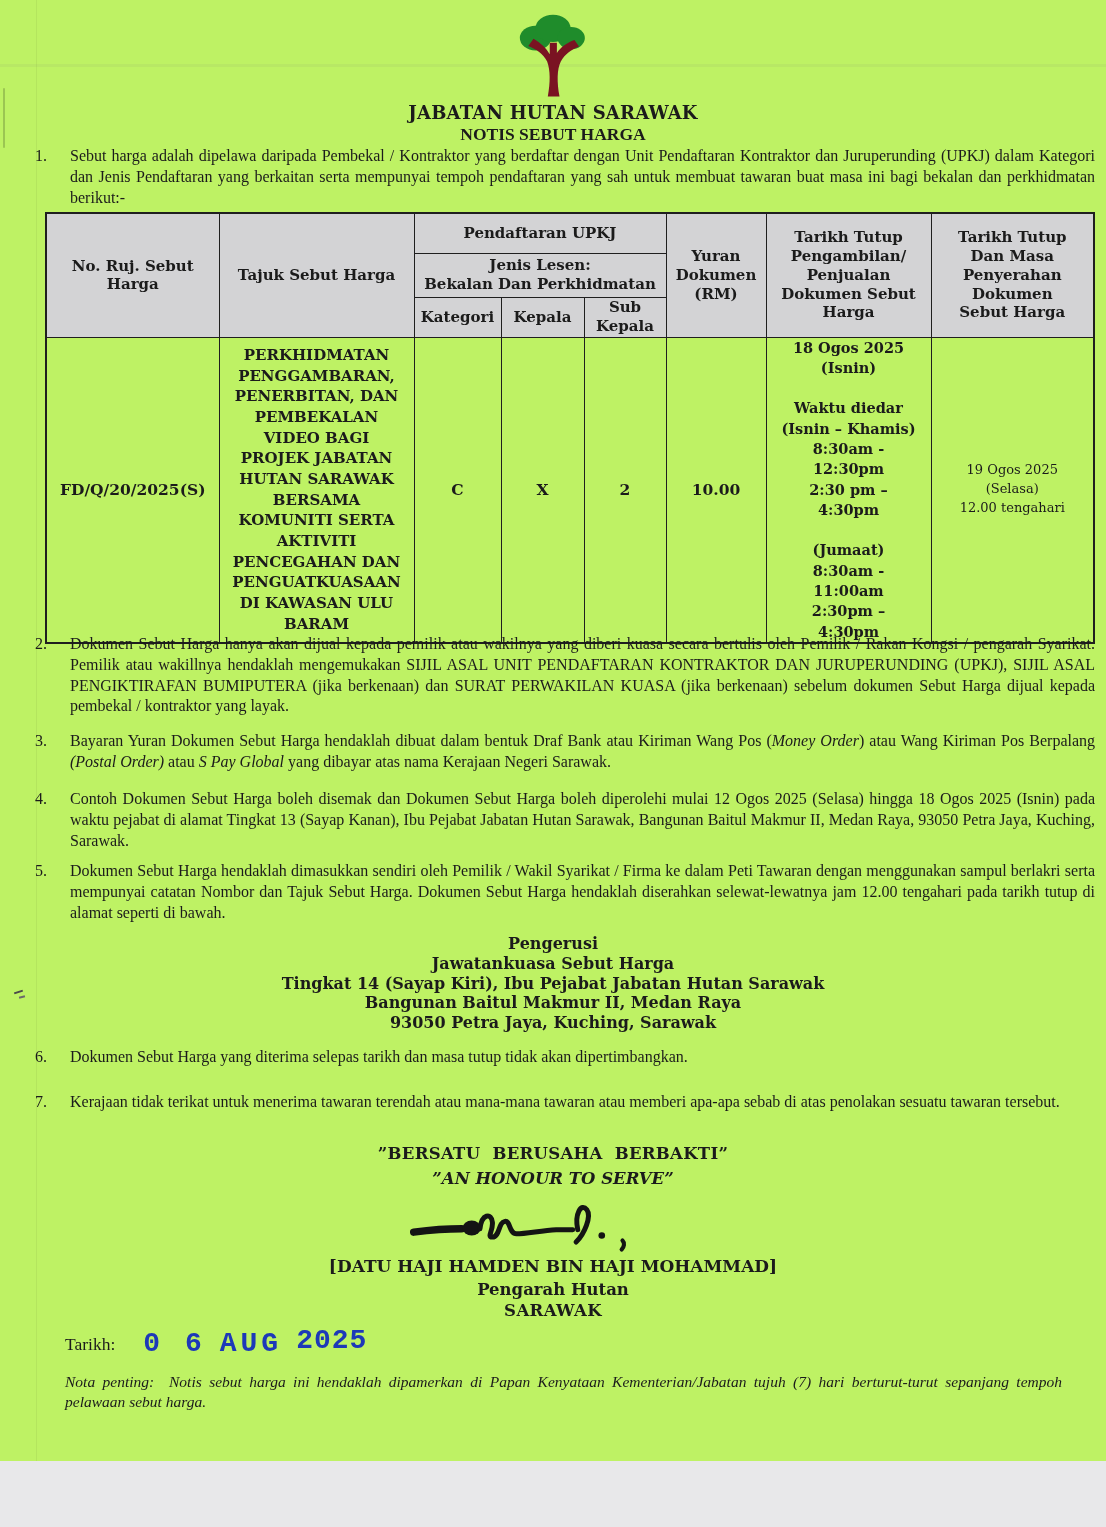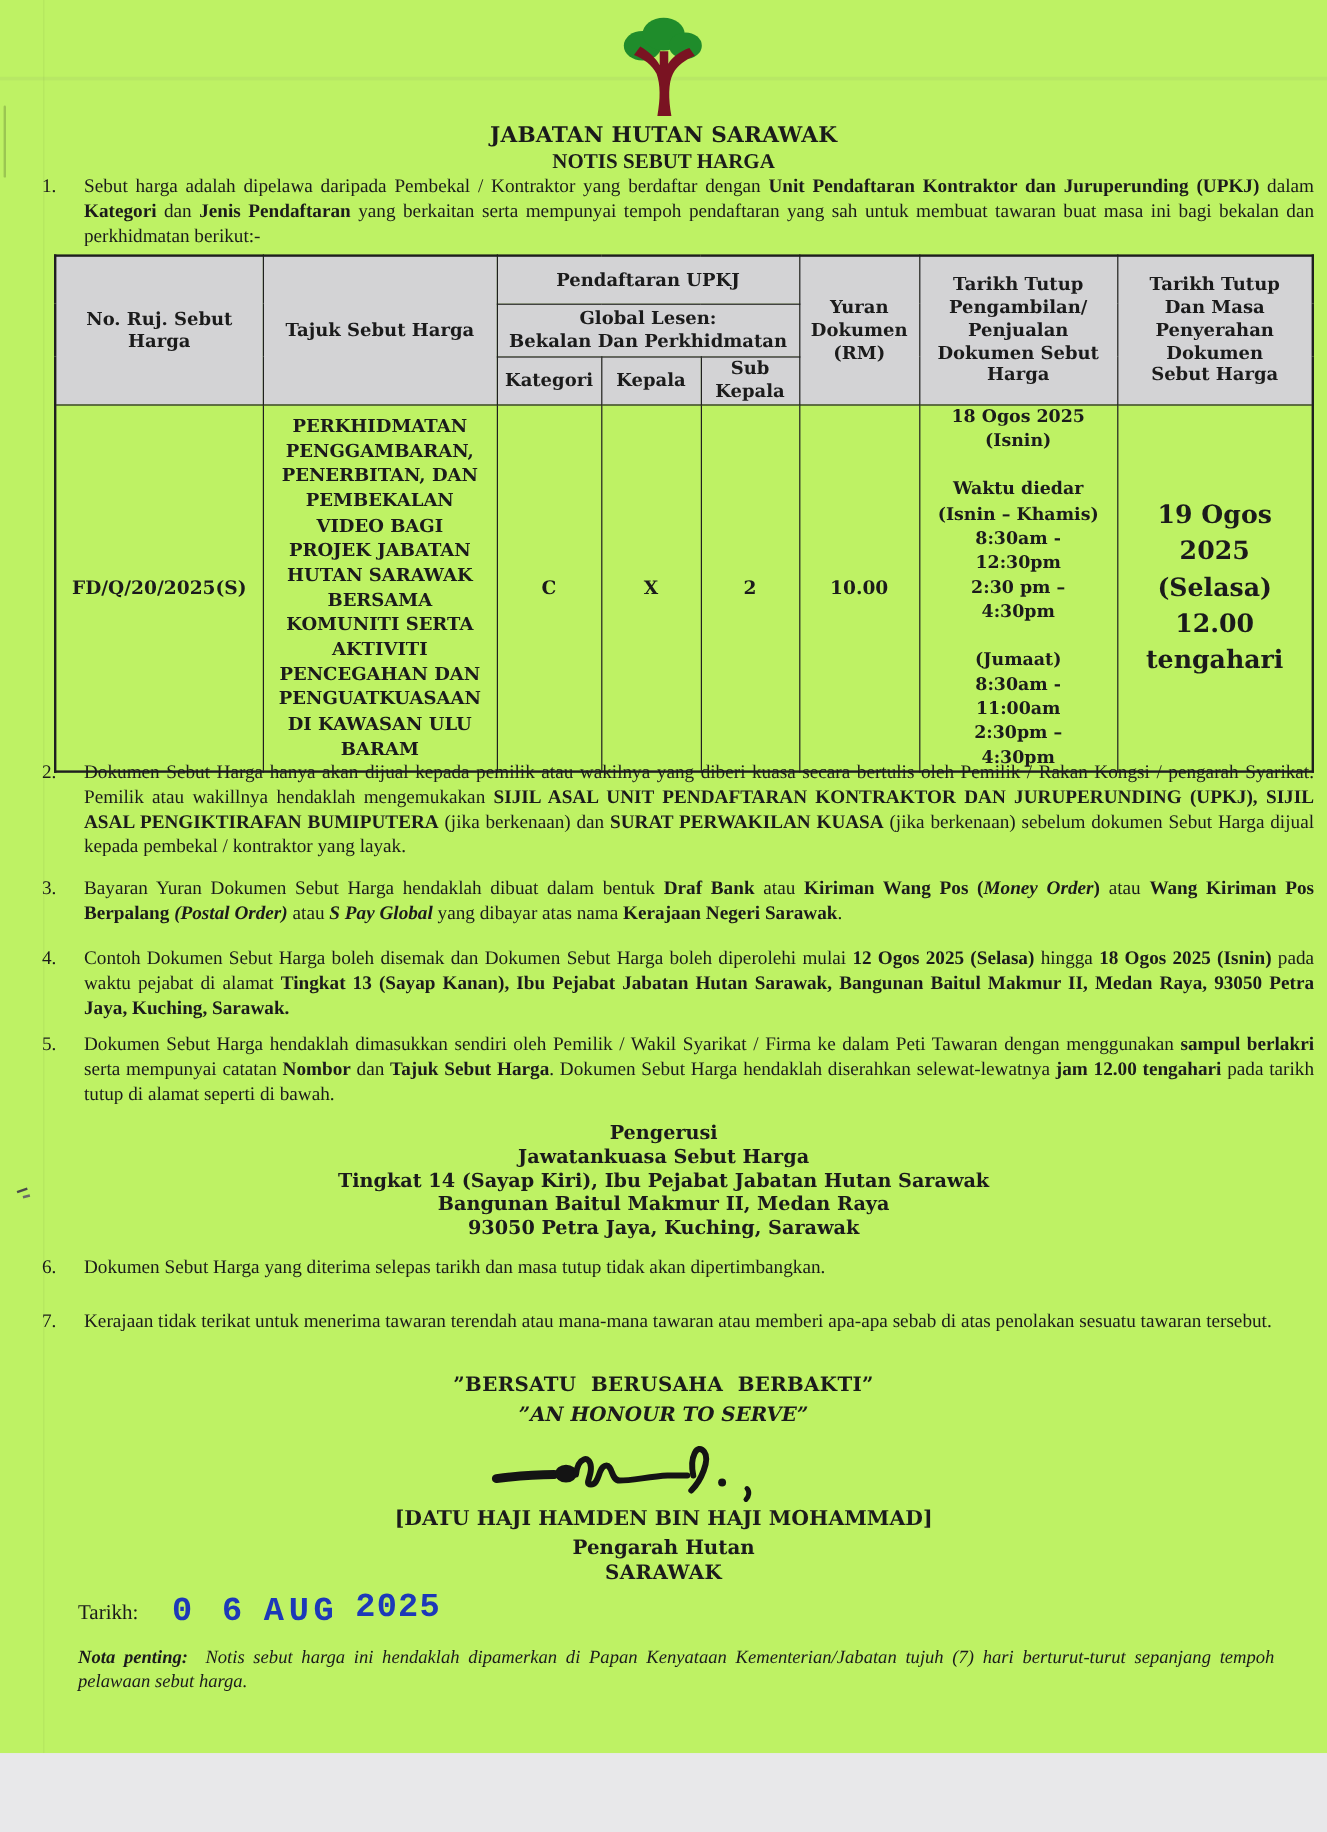--- a/index.html
+++ b/index.html
@@ -17,36 +17,36 @@
   .speck2{left:19px;top:996px;width:6px;height:2px;background:#6a6a6a;transform:rotate(-14deg);}
 
   .hdr{left:0;top:12px;width:1106px;text-align:center;}
   .logo{display:block;margin:0 auto 4px auto;}
   .org{font-family:"DejaVu Serif",serif;font-weight:bold;font-size:18px;letter-spacing:.2px;}
   .doctitle{font-family:Liberation Serif, serif;font-weight:bold;font-size:17.5px;margin-top:1px;}
 
   .para{display:flex;left:35px;width:1060px;font-size:16px;line-height:1.3;}
   .para .num{width:35px;flex:none;}
   .para .txt{flex:1;text-align:justify;}
-  b{font-weight:bold;} .it{font-style:italic;}
+  b{font-weight:normal;} .it{font-style:italic;}
 
   table.quote{
     left:45px;top:212px;position:absolute;border-collapse:collapse;table-layout:fixed;
     font-family:"DejaVu Serif",serif;
   }
   table.quote td{border:1.5px solid #1f1f1f;text-align:center;vertical-align:middle;padding:0 4px;}
   table.quote{border:2px solid #1f1f1f;}
   td.hd{background:#d3d3d5;font-weight:bold;font-size:15px;line-height:1.25;}
   .pre{white-space:pre-line;}
   .prewrap{white-space:pre;}
   td.refcell{font-weight:bold;font-size:15.5px;}
   td.titlecell{font-weight:bold;font-size:15px;line-height:1.38;}
   td.smallcell{font-weight:bold;font-size:15.5px;}
   td.hours{font-weight:bold;font-size:14.5px;line-height:1.4;vertical-align:top;padding-top:12px;}
-  td.close2{font-weight:bold;font-size:21px;line-height:1.45;border-radius:26px;}
+  td.close2{font-weight:normal;font-size:13px;line-height:1.45;border-radius:26px;}
 
   .centerblock{left:0;width:1106px;text-align:center;font-family:"DejaVu Serif",serif;font-weight:bold;}
   .addr{font-size:16px;line-height:1.24;}
   .motto1{font-size:16.5px;letter-spacing:.3px;}
   .motto2{font-size:16.5px;font-style:italic;}
   .signame{font-size:17px;}
   .sigtitle{font-size:16.5px;}
   .sigorg{font-size:16.5px;letter-spacing:.4px;}
 
   .daterow{left:65px;top:1328px;font-size:17.5px;}
@@ -113,21 +113,21 @@
 Penjualan
 Dokumen Sebut
 Harga</td>
       <td class="hd pre" rowspan="3">Tarikh Tutup
 Dan Masa
 Penyerahan
 Dokumen
 Sebut Harga</td>
     </tr>
     <tr style="height:44px">
-      <td class="hd pre" colspan="3">Global Lesen:
+      <td class="hd pre" colspan="3">Jenis Lesen:
 Bekalan Dan Perkhidmatan</td>
     </tr>
     <tr style="height:40px">
       <td class="hd">Kategori</td>
       <td class="hd">Kepala</td>
       <td class="hd pre">Sub
 Kepala</td>
     </tr>
     <tr style="height:290px">
       <td class="refcell">FD/Q/20/2025(S)</td>

